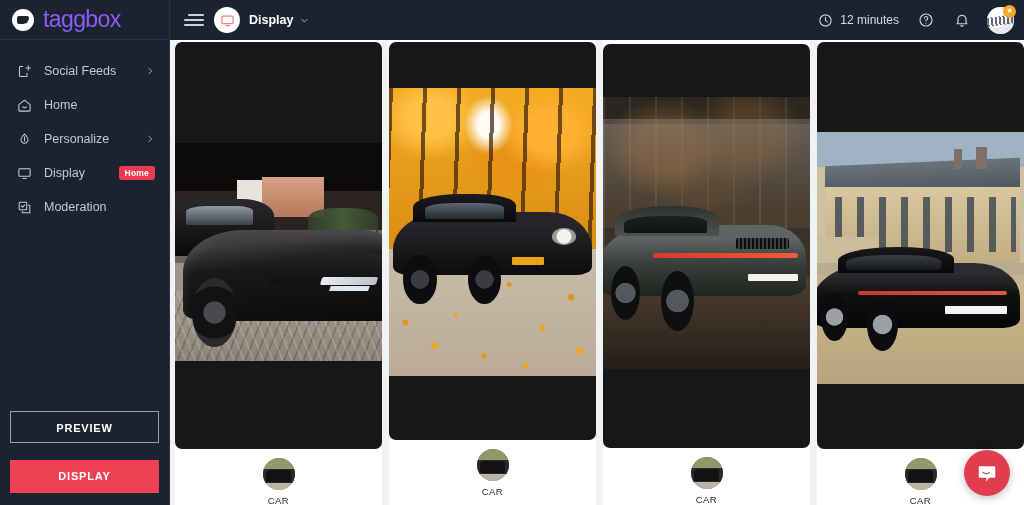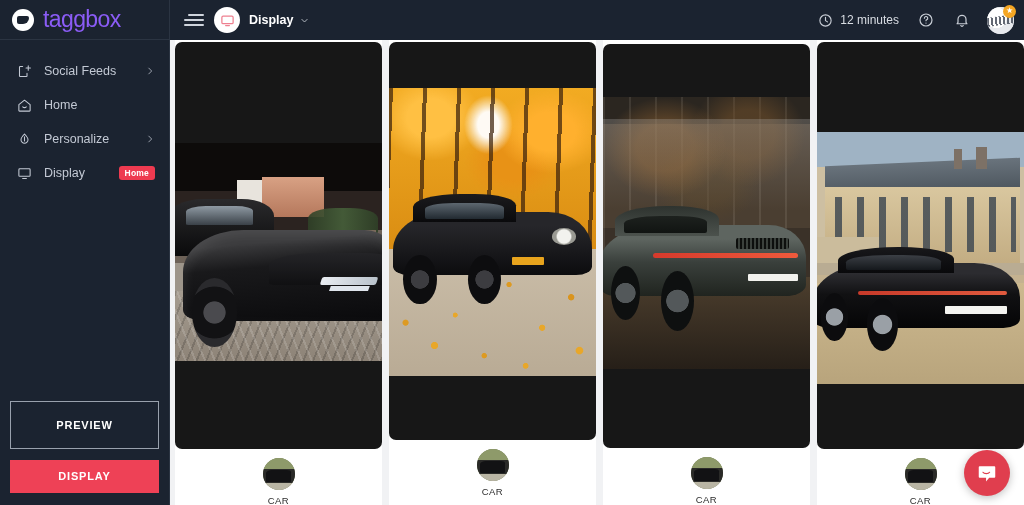--- a/index.html
+++ b/index.html
@@ -78,29 +78,29 @@
     border-radius: 3px;
     letter-spacing: .2px;
   }
 
   .side-actions {
     position: absolute;
     left: 10px; right: 10px; bottom: 12px;
   }
   .btn-preview {
     display: block; width: 100%;
-    height: 48px; line-height: 32px;
+    height: 32px; line-height: 32px;
     text-align: center;
     border: 1px solid #99a1ad;
     background: transparent;
     color: #ffffff;
     font-size: 11px; font-weight: 700;
     letter-spacing: .8px;
     cursor: pointer;
-    margin-bottom: 11px;
+    margin-bottom: 17px;
   }
   .btn-display {
     display: block; width: 100%;
     height: 33px; line-height: 33px;
     text-align: center;
     border: 0;
     background: #ee4156;
     color: #ffffff;
     font-size: 11px; font-weight: 700;
     letter-spacing: .8px;
@@ -423,20 +423,30 @@
         <span class="ico">
           <svg viewBox="0 0 24 24" fill="none" stroke="#c3c9d4" stroke-width="1.7" stroke-linecap="round" stroke-linejoin="round">
             <rect x="3" y="4.5" width="18" height="12" rx="1.4"></rect>
             <path d="M9 20h6"></path>
           </svg>
         </span>
         <span class="nav-label">Display</span>
         <span class="badge-beta">Home</span>
       </div>
 
+      <div class="nav-item">
+        <span class="ico">
+          <svg viewBox="0 0 24 24" fill="none" stroke="#c3c9d4" stroke-width="1.7" stroke-linecap="round" stroke-linejoin="round">
+            <rect x="3.5" y="3.5" width="12" height="12" rx="1.3"></rect>
+            <path d="M7 9.3l2 2 3.4-3.6"></path>
+            <path d="M18 8.5h2.5v12H8.5V18"></path>
+          </svg>
+        </span>
+        <span class="nav-label">Moderation</span>
+      </div>
 
 
     </nav>
 
     <div class="side-actions">
       <button class="btn-preview">PREVIEW</button>
       <button class="btn-display">DISPLAY</button>
     </div>
   </aside>
 

